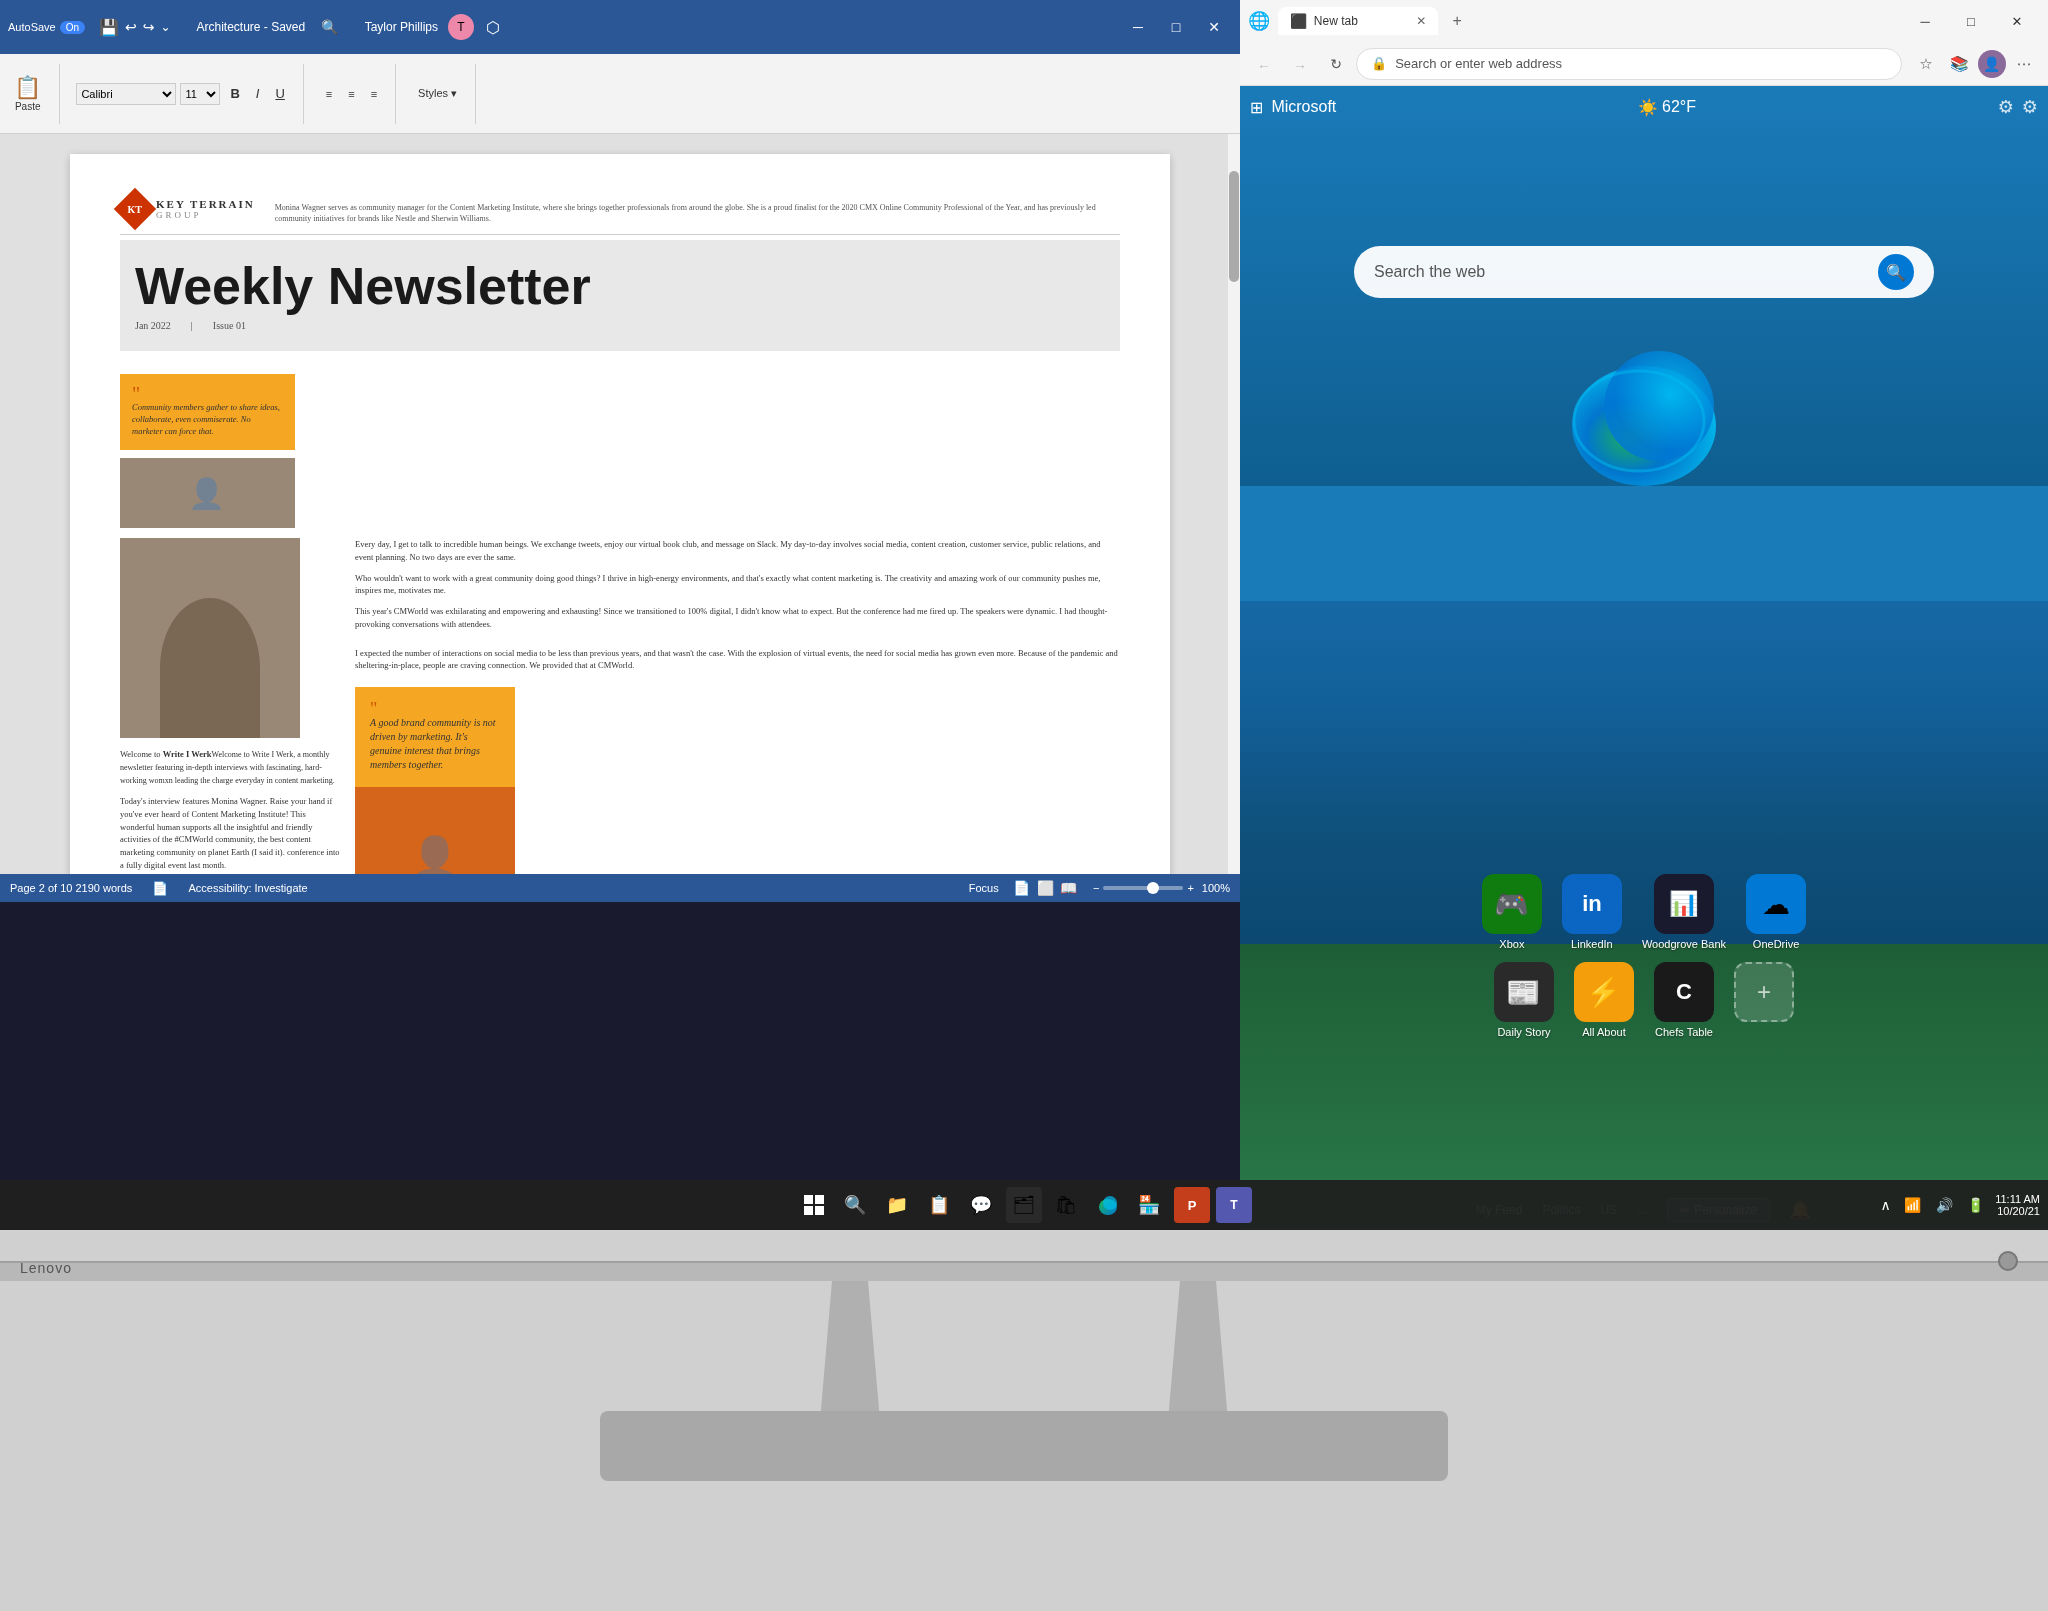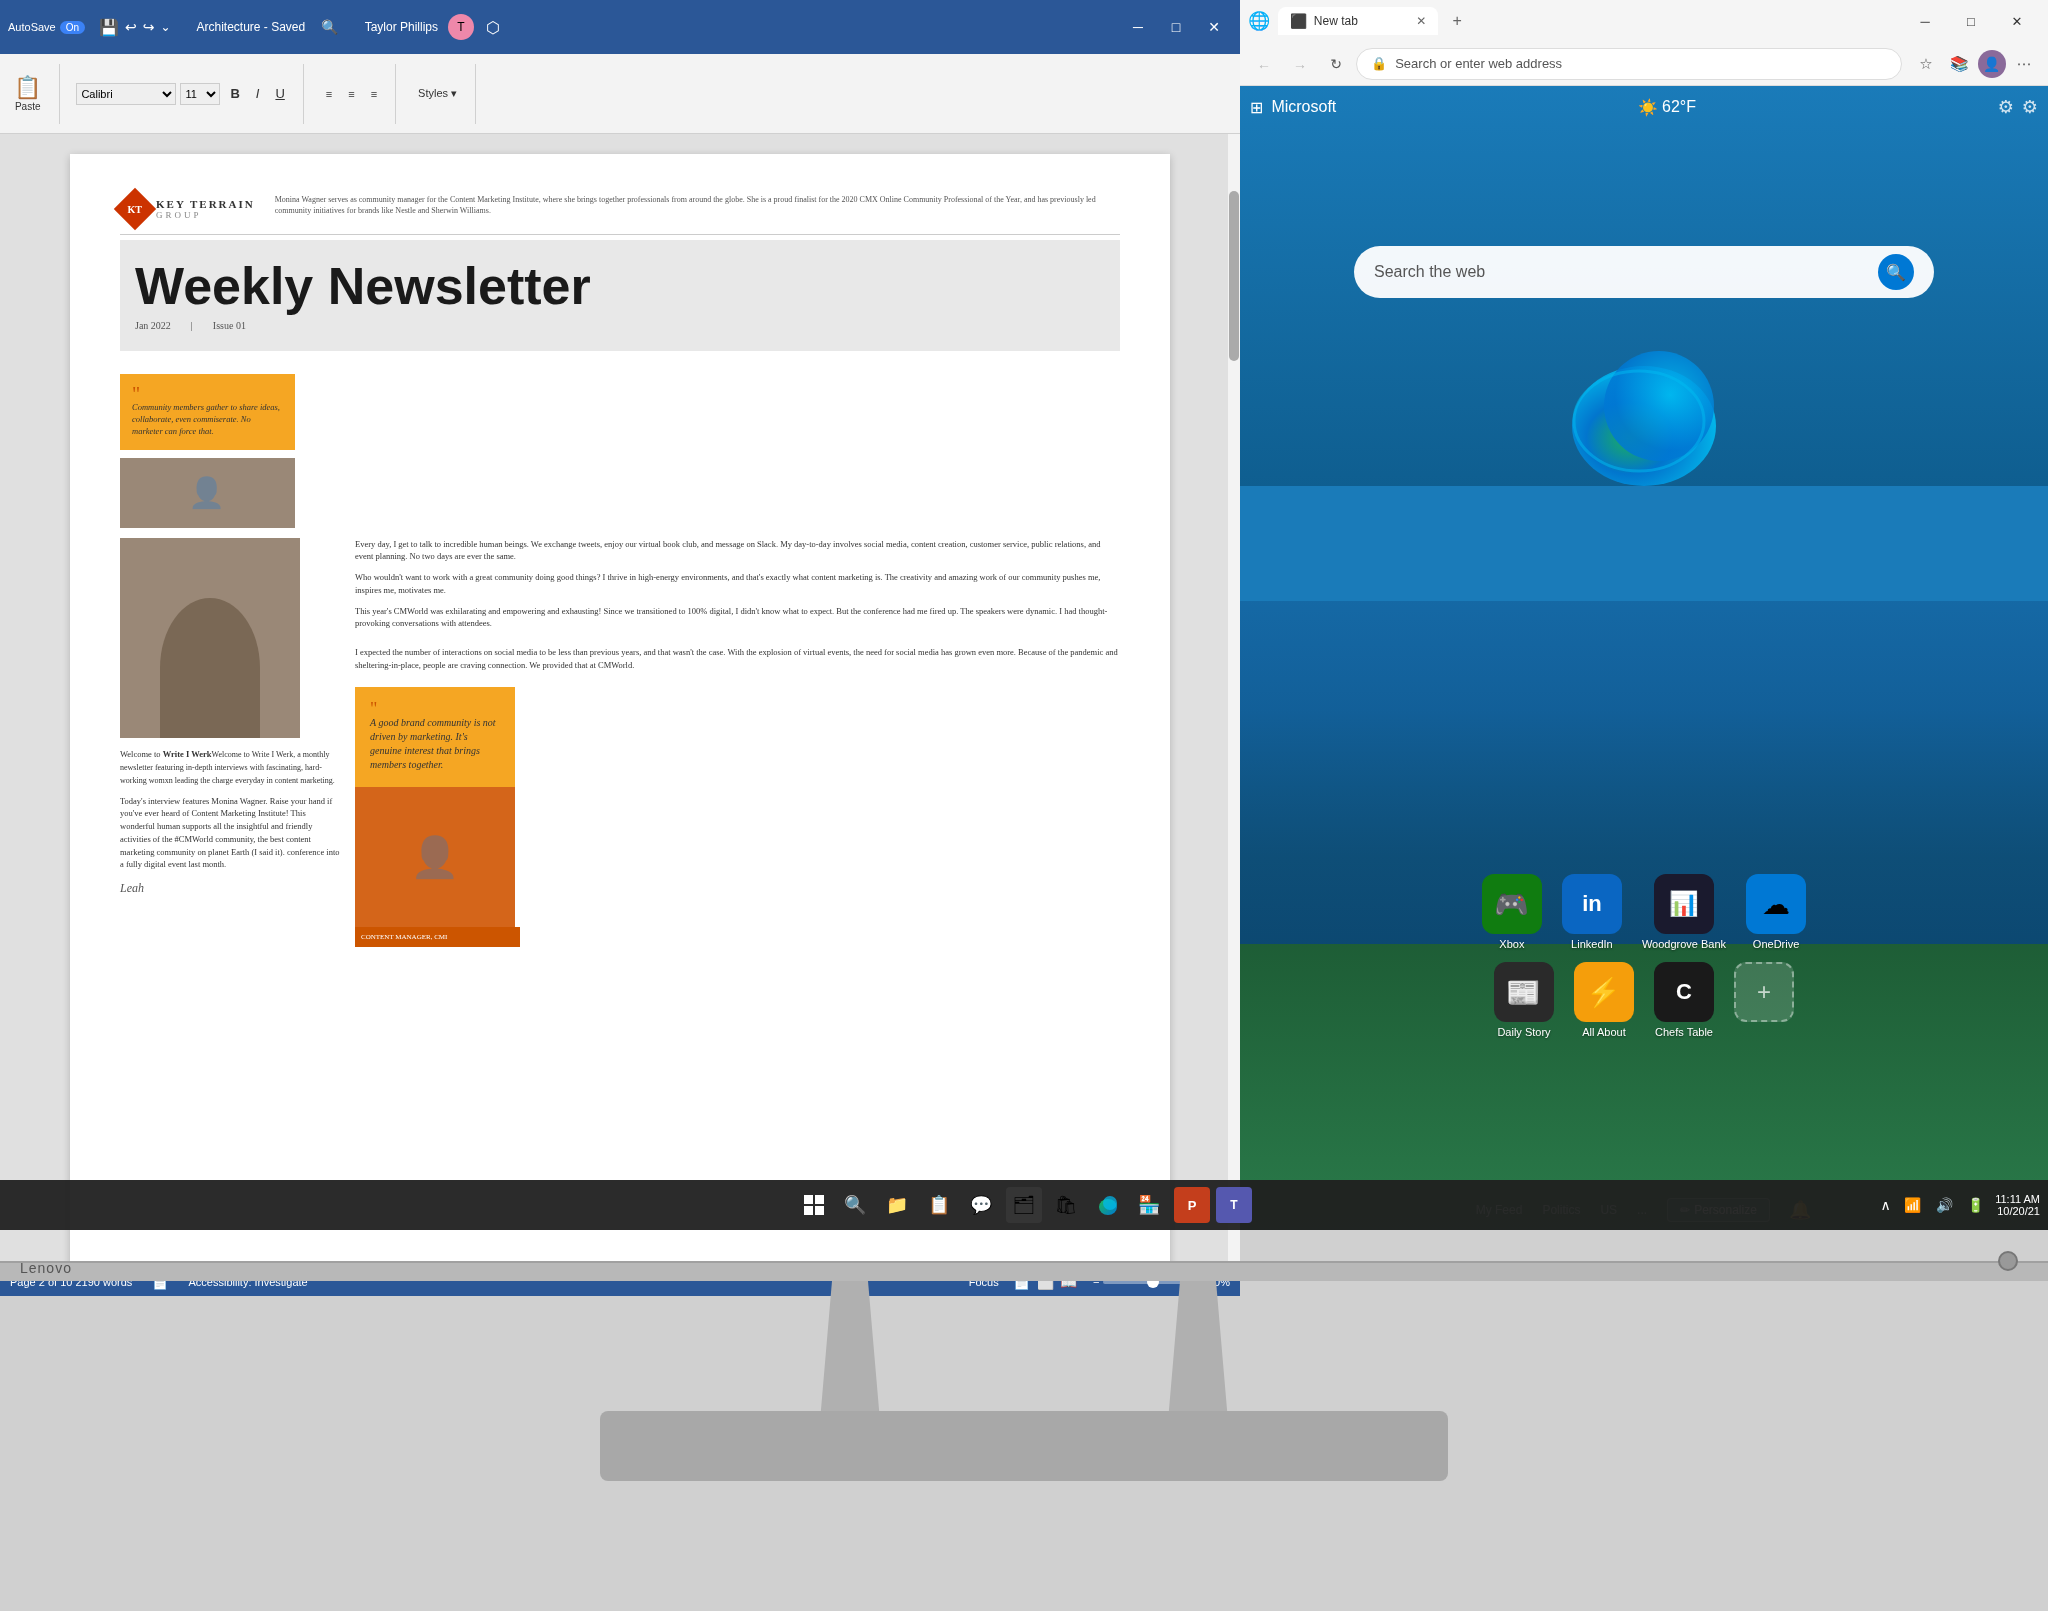--- a/index.html
+++ b/index.html
@@ -144,21 +144,21 @@
       top: 0; left: 0;
       width: 2048px;
       height: 1230px;
     }
 
     
     .word-window {
       position: absolute;
       top: 0; left: 0;
       width: 1240px;
-      height: 1296px;
+      height: 902px;
       background: #f3f3f3;
       display: flex;
       flex-direction: column;
     }
 
     .word-titlebar {
       height: 54px;
       background: #2b5797;
       display: flex;
       align-items: center;
@@ -323,20 +323,21 @@
       font-size: 9px;
       color: #666;
       letter-spacing: 2px;
     }
 
     .newsletter-bio {
       flex: 1;
       font-size: 8px;
       color: #555;
       line-height: 1.4;
+      margin-top: 8px;
     }
 
     .newsletter-big-title {
       font-size: 52px;
       font-weight: bold;
       color: #1a1a1a;
       line-height: 1.0;
       font-family: Arial, sans-serif;
     }
 

